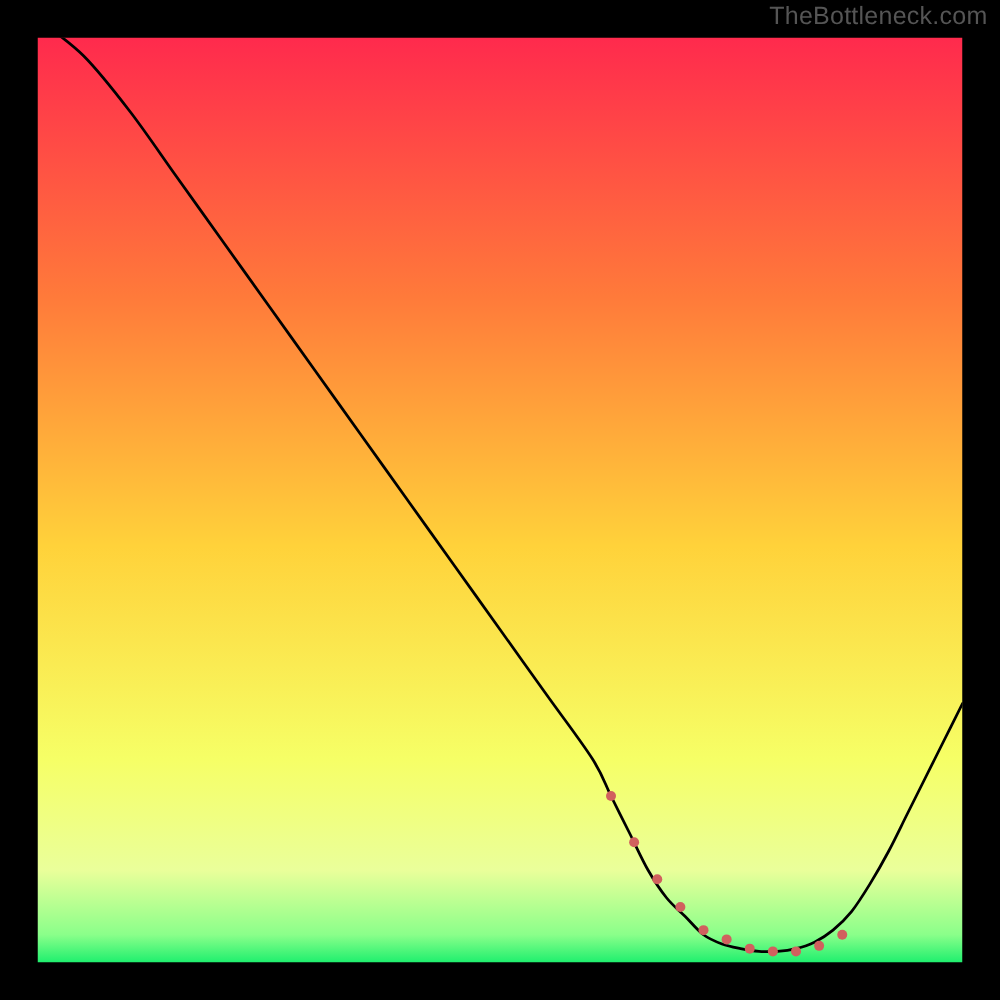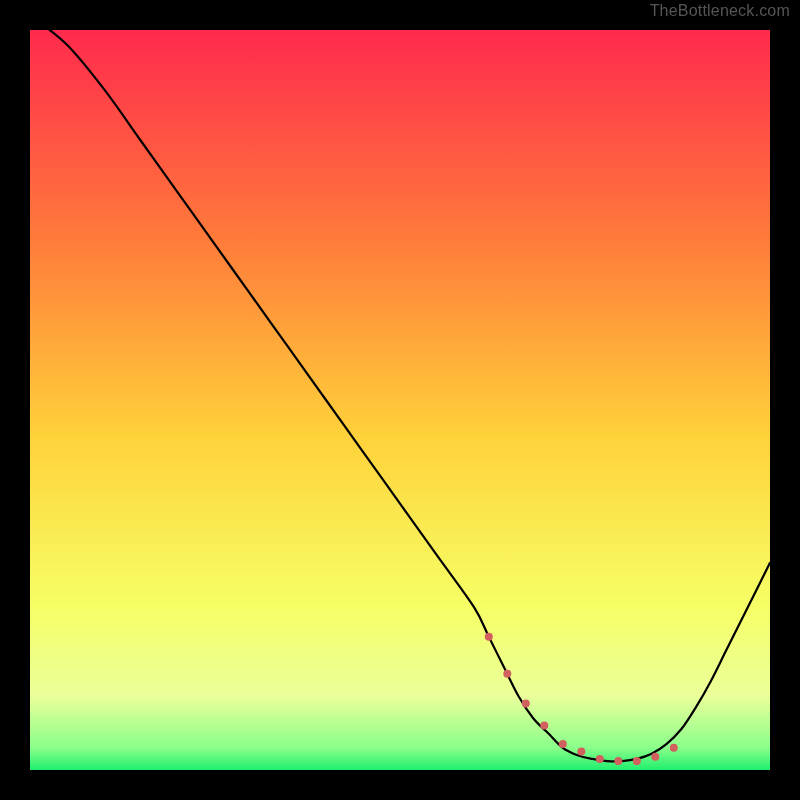--- a/index.html
+++ b/index.html
@@ -15,21 +15,21 @@
     position: relative;
     width: 800px;
     height: 800px;
     background: #000;
   }
   .watermark {
     position: absolute;
     top: 2px;
     right: 10px;
     color: #555;
-    font-size: 16px;
+    font-size: 20px;
     font-weight: 500;
     letter-spacing: 0.2px;
     user-select: none;
   }
   .plot-wrapper {
     position: absolute;
     left: 30px;
     top: 30px;
     width: 740px;
     height: 740px;

